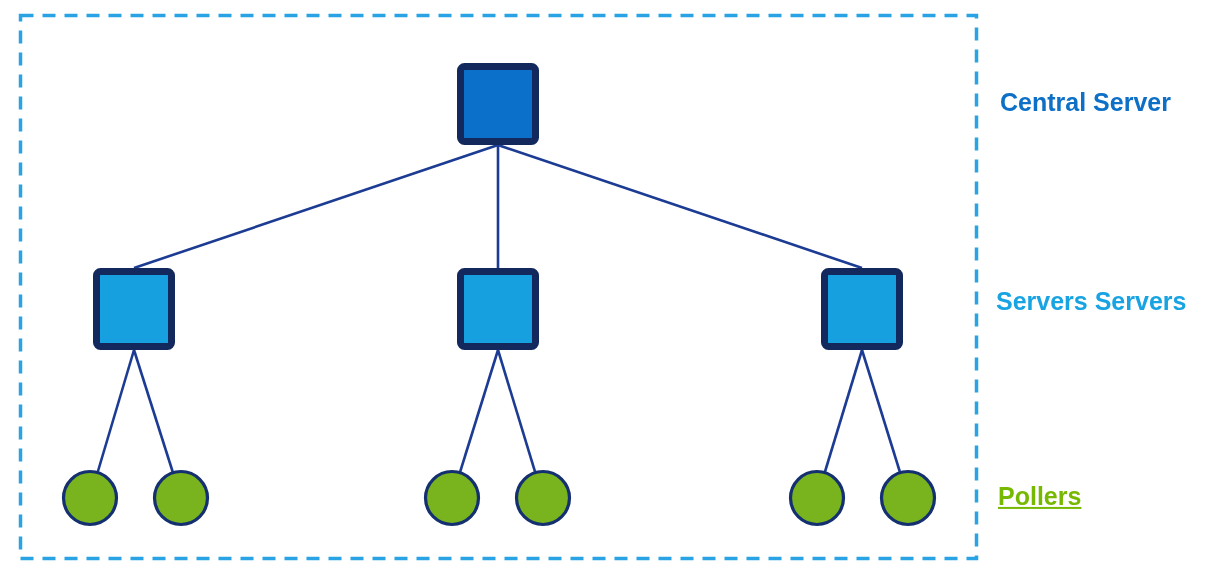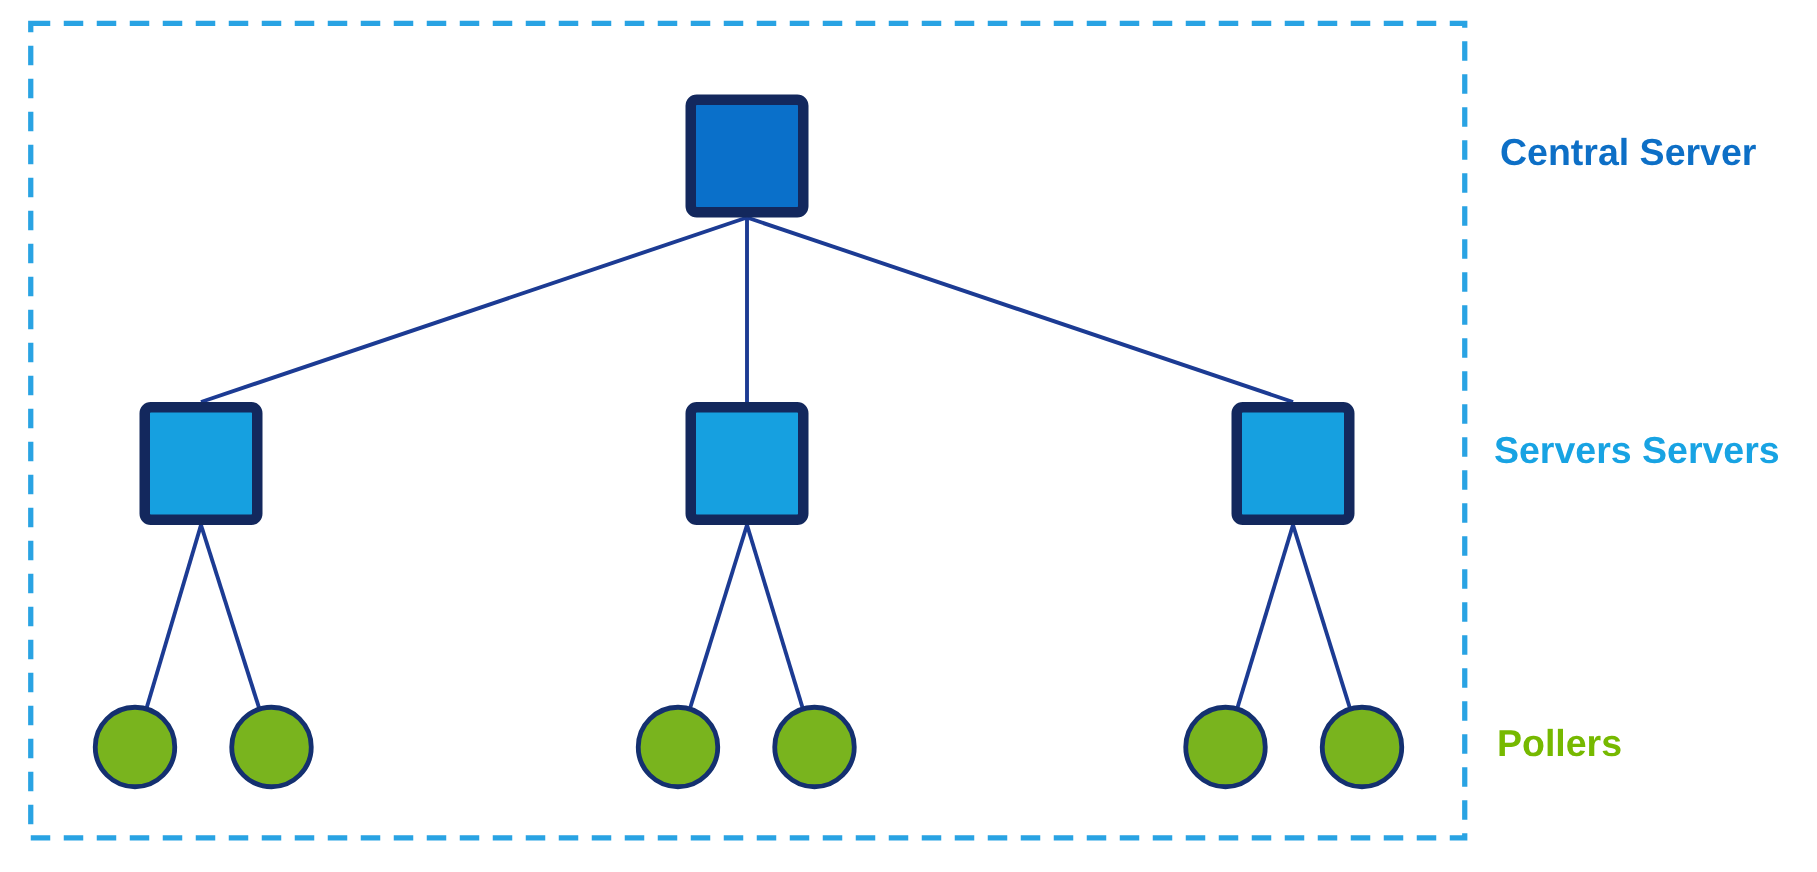--- a/index.html
+++ b/index.html
@@ -51,14 +51,14 @@
       <circle cx="90" cy="498" r="26.5" fill="#79b41e" stroke="#143070" stroke-width="3.2"></circle>
       <circle cx="181" cy="498" r="26.5" fill="#79b41e" stroke="#143070" stroke-width="3.2"></circle>
       <circle cx="452" cy="498" r="26.5" fill="#79b41e" stroke="#143070" stroke-width="3.2"></circle>
       <circle cx="543" cy="498" r="26.5" fill="#79b41e" stroke="#143070" stroke-width="3.2"></circle>
       <circle cx="817" cy="498" r="26.5" fill="#79b41e" stroke="#143070" stroke-width="3.2"></circle>
       <circle cx="908" cy="498" r="26.5" fill="#79b41e" stroke="#143070" stroke-width="3.2"></circle>
     </svg>
 
   <div class="tier-label" style="left: 1000px; top: 103px; color: rgb(13, 111, 198);">Central Server</div>
   <div class="tier-label" style="left: 996px; top: 302px; color: rgb(24, 163, 227);">Servers Servers</div>
-  <div class="tier-label" style="left: 998px; top: 497px; color: rgb(118, 185, 0);">Pollers</div>
+  <div class="tier-label" style="left: 998px; top: 497px; color: rgb(118, 185, 0); text-decoration: underline;">Pollers</div>
 </div>
 
 </body></html>

